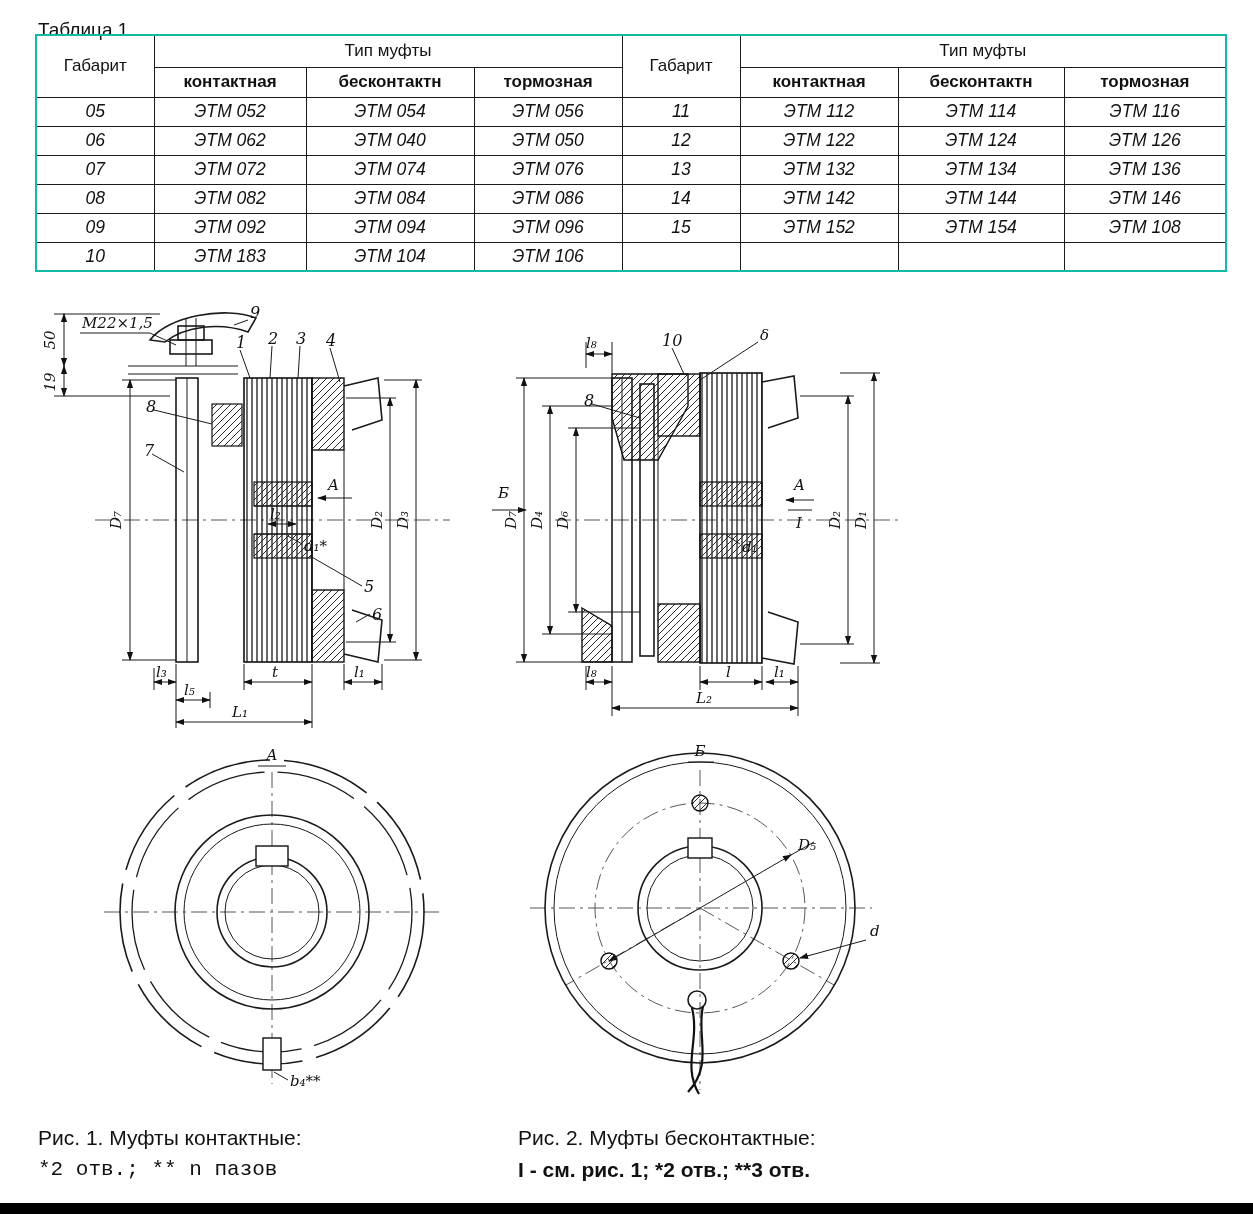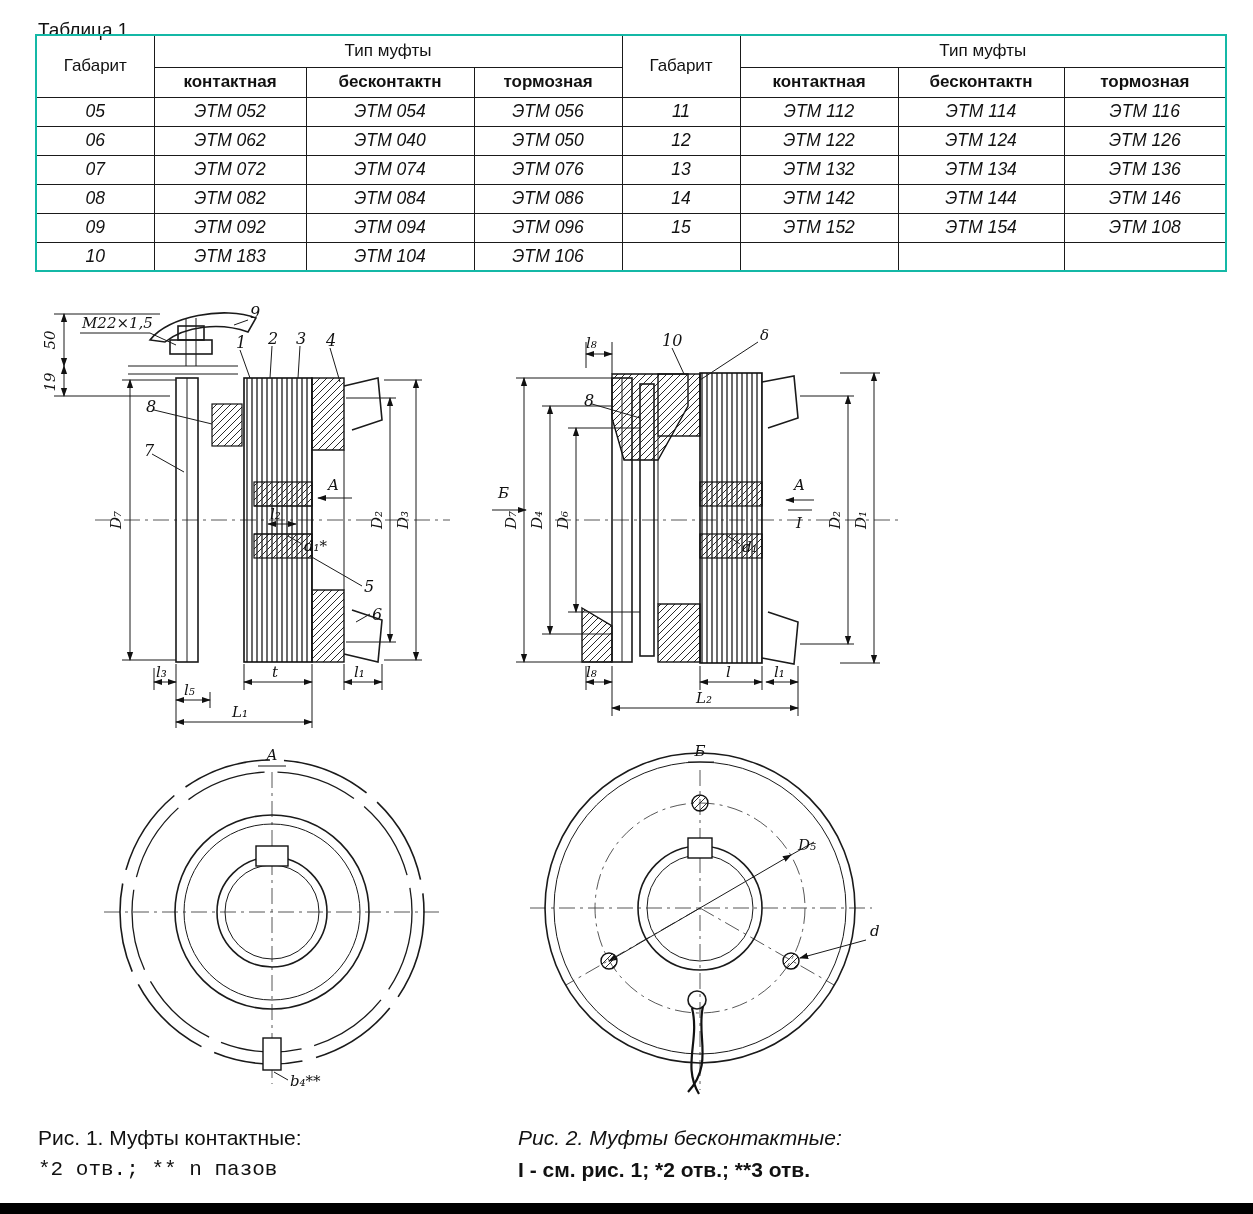--- a/index.html
+++ b/index.html
@@ -14,21 +14,21 @@
   table { border-collapse:collapse; table-layout:fixed; width:1190px; border:2px solid #14b8a6; }
   th,td { border:1px solid #1a1a1a; text-align:center; font-weight:normal; padding:0; overflow:hidden; white-space:nowrap; }
   thead th { font-size:17px; }
   thead tr.r1 th { height:32px; }
   thead tr.r2 th { height:30px;font-weight:bold; }
   td { height:29px; font-size:17.5px;font-style:italic; }
   .drawing { position:absolute; left:0; top:278px; }
   .caption { position:absolute; font-size:21px; }
   .cap1a { left:38px;  top:1126px; }
   .cap1b { left:38px;  top:1158px;font-family:Liberation Mono, monospace; }
-  .cap2a { left:518px; top:1126px;font-style:italic; }
+  .cap2a { left:518px; top:1126px; }
   .cap2b { left:518px; top:1158px;font-weight:bold; }
   .bottom-bar { position:absolute; left:0; top:1203px; width:1253px; height:11px; background:#000; }
   .oline { fill:none; stroke:#1a1a1a; stroke-width:1.6; }
   .thin  { fill:none; stroke:#1a1a1a; stroke-width:1; }
   .dim   { fill:none; stroke:#1a1a1a; stroke-width:1; }
   .cl    { fill:none; stroke:#444; stroke-width:0.9; stroke-dasharray:16 5 3 5; }
   .dimtext  { font-family:"DejaVu Serif","DejaVu Sans",serif; font-style:italic; font-size:15px; fill:#111; }
   .parttext { font-family:"DejaVu Serif","DejaVu Sans",serif; font-style:italic; font-size:16px; fill:#111; }
 </style>
 </head>

